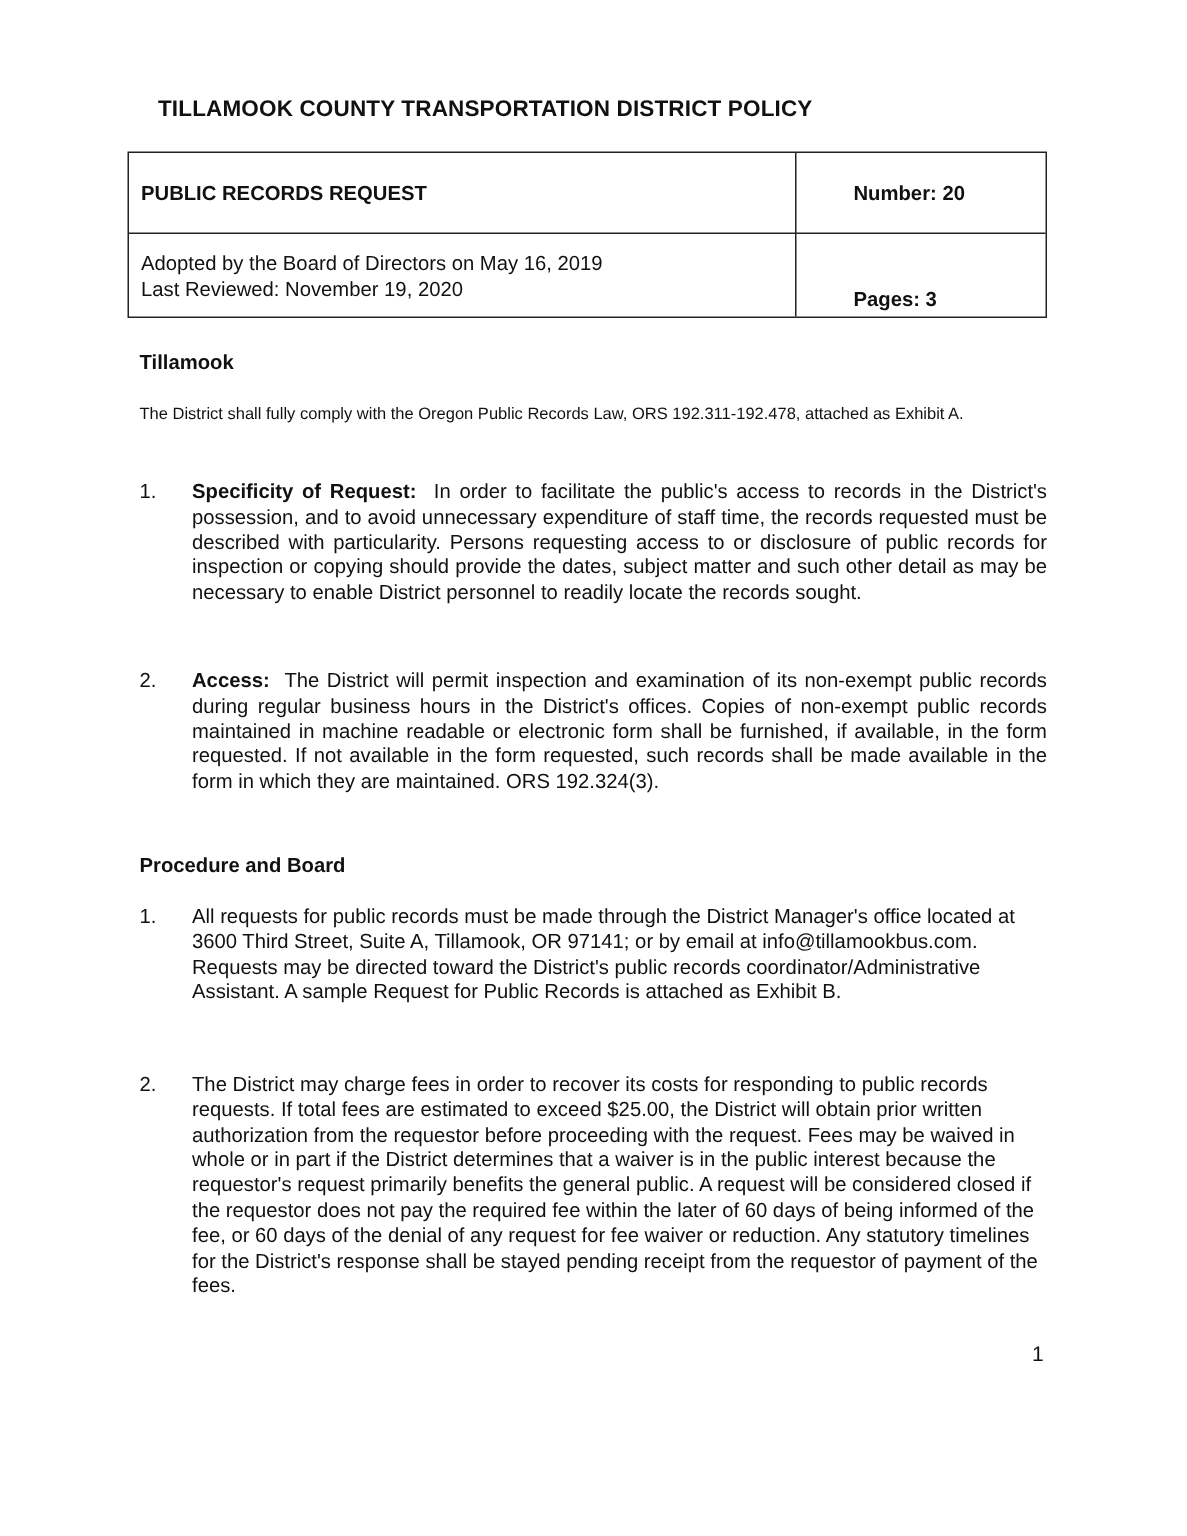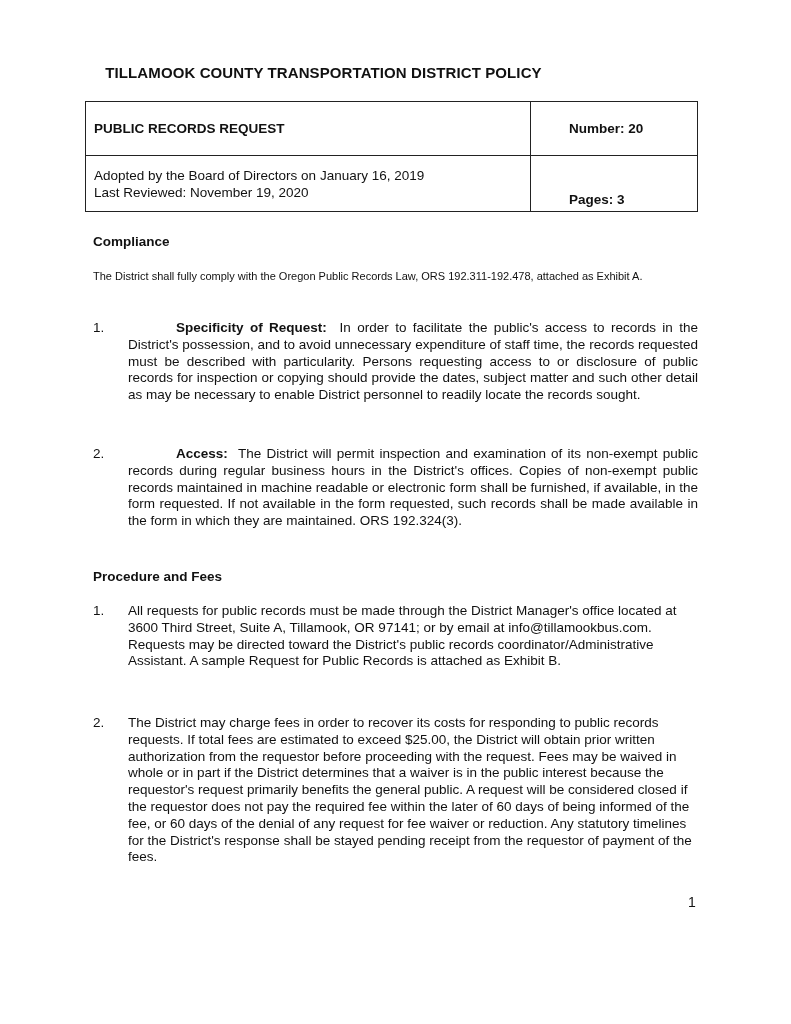--- a/index.html
+++ b/index.html
@@ -18,60 +18,60 @@
   .cell-right { position: absolute; left: 455px; margin-left: 28px; }
   .row-1 .cell-left, .row-1 .cell-right { top: 19px; font-weight: bold; font-size: 13.5px; }
   .row-2 .cell-left { top: 11px; font-size: 13.5px; line-height: 17px; }
   .row-2 .cell-right { top: 36px; font-weight: bold; font-size: 13.5px; }
   .section-heading { position: absolute; left: 93px; font-weight: bold; font-size: 13.5px; }
   .para { position: absolute; left: 93px; width: 605px; font-size: 11px; line-height: 16.5px; }
   .list-item { position: absolute; left: 93px; width: 605px; font-size: 13.5px; line-height: 16.8px; }
   .list-item .num { position: absolute; left: 0; top: 0; }
   .list-item .body { margin-left: 35px; }
   .justify { text-align: justify; text-align-last: left; }
-  .term { font-weight: bold; margin-left: 48px; }
+  .term { font-weight: bold; }
   .page-num { position: absolute; left: 688px; top: 894px; font-size: 14px; }
 </style>
 </head>
 <body>
 
 <div class="page">
 
   <div class="doc-title">TILLAMOOK COUNTY TRANSPORTATION DISTRICT POLICY</div>
 
   <div class="policy-table">
     <div class="col-div"></div>
     <div class="row row-1">
       <span class="cell-left">PUBLIC RECORDS REQUEST</span>
       <span class="cell-right">Number: 20</span>
     </div>
     <div class="row row-2">
       <div class="cell-left">
-        <div>Adopted by the Board of Directors on January 16, 2019</div>
+        <div>Adopted by the Board of Directors on May 16, 2019</div>
         <div>Last Reviewed: November 19, 2020</div>
       </div>
       <span class="cell-right">Pages: 3</span>
     </div>
   </div>
 
-  <div class="section-heading" style="top:234px;">Compliance</div>
+  <div class="section-heading" style="top:234px;">Tillamook</div>
 
   <div class="para" style="top:268px;">The District shall fully comply with the Oregon Public Records Law, ORS 192.311-192.478, attached as Exhibit A.</div>
 
   <div class="list-item" style="top:320px;">
     <span class="num">1.</span>
     <div class="body justify"><span class="term">Specificity of Request:</span>&nbsp; <span>In order to facilitate the public's access to records in the District's possession, and to avoid unnecessary expenditure of staff time, the records requested must be described with particularity.  Persons requesting access to or disclosure of public records for inspection or copying should provide the dates, subject matter and such other detail as may be necessary to enable District personnel to readily locate the records sought.</span></div>
   </div>
 
   <div class="list-item" style="top:446px;">
     <span class="num">2.</span>
     <div class="body justify"><span class="term">Access:</span>&nbsp; <span>The District will permit inspection and examination of its non-exempt public records during regular business hours in the District's offices.  Copies of non-exempt public records maintained in machine readable or electronic form shall be furnished, if available, in the form requested.  If not available in the form requested, such records shall be made available in the form in which they are maintained. ORS 192.324(3).</span></div>
   </div>
 
-  <div class="section-heading" style="top:569px;">Procedure and Fees</div>
+  <div class="section-heading" style="top:569px;">Procedure and Board</div>
 
   <div class="list-item" style="top:603px;">
     <span class="num">1.</span>
     <div class="body">All requests for public records must be made through the District Manager's office located at 3600 Third Street, Suite A, Tillamook, OR 97141; or by email at info@tillamookbus.com.  Requests may be directed toward the District's public records coordinator/Administrative Assistant. A sample Request for Public Records is attached as Exhibit B.</div>
   </div>
 
   <div class="list-item" style="top:715px;">
     <span class="num">2.</span>
     <div class="body">The District may charge fees in order to recover its costs for responding to public records requests.  If total fees are estimated to exceed $25.00, the District will obtain prior written authorization from the requestor before proceeding with the request.  Fees may be waived in whole or in part if the District determines that a waiver is in the public interest because the requestor's request primarily benefits the general public.  A request will be considered closed if the requestor does not pay the required fee within the later of 60 days of being informed of the fee, or 60 days of the denial of any request for fee waiver or reduction.  Any statutory timelines for the District's response shall be stayed pending receipt from the requestor of payment of the fees.</div>
   </div>

